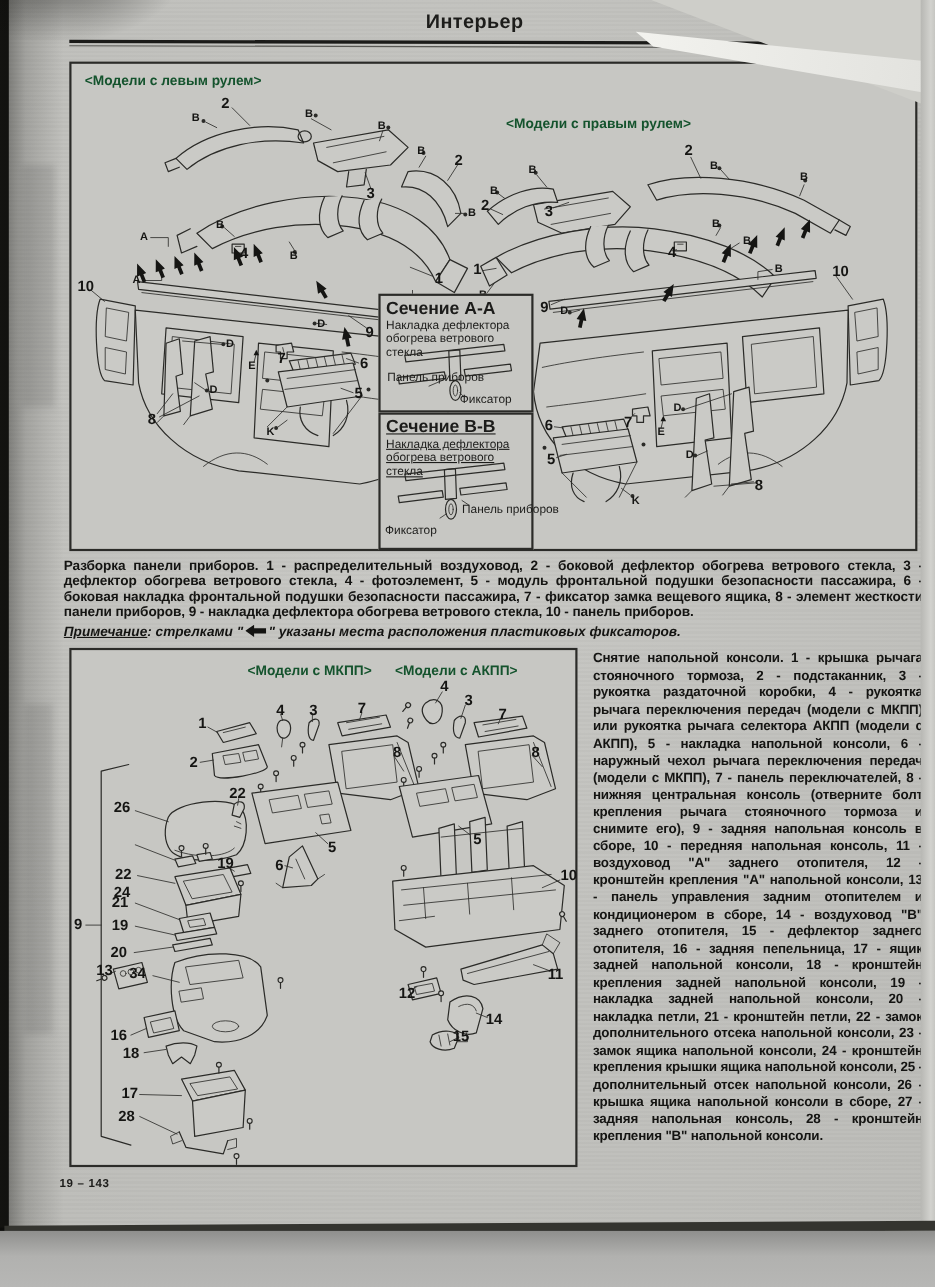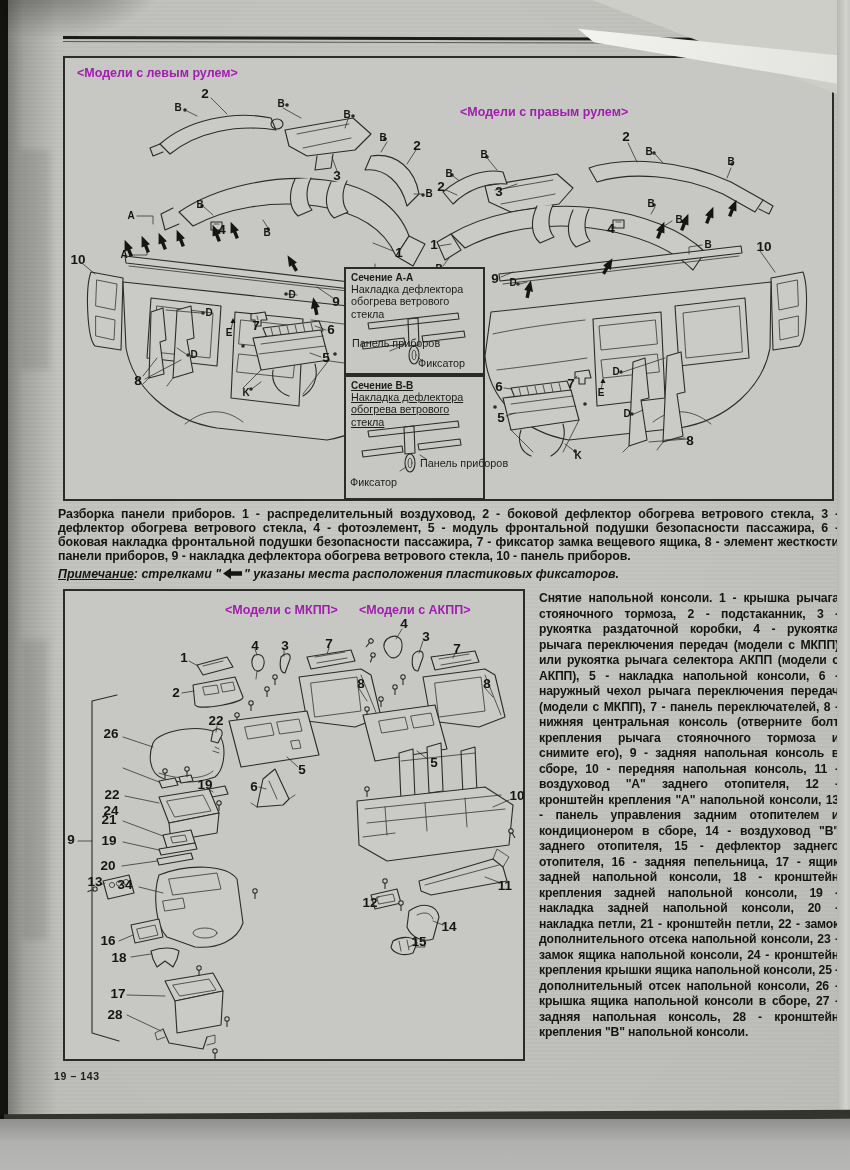--- a/index.html
+++ b/index.html
@@ -25,55 +25,56 @@
       transform:rotate(-.3deg);}
   .below-page{position:absolute;left:0;top:1119px;width:850px;height:51px;
       background:linear-gradient(#8f8f8d,#b1b1af 45%,#b7b7b5);}
   .title{position:absolute;left:55px;top:9px;width:737px;text-align:center;
       font-size:18px;font-weight:bold;letter-spacing:.4px;}
   .rule1{position:absolute;left:55px;top:37px;width:737px;height:3px;background:#1b1b19;transform:rotate(.15deg);}
   .rule2{position:absolute;left:55px;top:42px;width:737px;height:1px;background:#595955;transform:rotate(.15deg);}
   .fig{position:absolute;border:2px solid #2b2b28;background:#c7c7c3;}
   .fig1{left:55px;top:56px;width:767px;height:441px;}
   .fig2{left:55px;top:589px;width:458px;height:468px;}
-  .fig-label{position:absolute;font-weight:bold;font-size:12.5px;white-space:nowrap;color:#a21caf;}
+  .fig-label{position:absolute;font-weight:bold;font-size:12.5px;white-space:nowrap;color:#14532d;}
   .co-layer{position:absolute;inset:0;}
   .co{position:absolute;transform:translate(-50%,-50%);font-weight:bold;font-size:13.5px;
       line-height:1;color:#151513;}
   .co.sm{font-size:10px;}
   svg.art{position:absolute;left:0;top:0;}
   svg.art path,svg.art ellipse,svg.art circle,svg.art line{stroke:#2b2b28;fill:none;
       stroke-width:1.1;stroke-linejoin:round;stroke-linecap:round;}
   svg.art .f{fill:#cacac6;}
   svg.art .thin{stroke-width:.75;}
   svg.art .dk{fill:#151513;stroke:none;}
   svg.art .dot{fill:#2b2b28;stroke:none;}
   .sec{position:absolute;left:279px;width:137px;border:2px solid #2b2b28;background:#c7c7c3;}
   .sec1{top:209px;height:104px;}
   .sec2{top:317px;height:121px;text-decoration:underline;}
-  .sec .t{font-weight:bold;font-size:10px;padding:3px 5px 0 5px;}
+  .sec .t{font-weight:bold;font-size:16px;padding:3px 5px 0 5px;}
   .sec .b{font-size:10.8px;line-height:12.3px;padding:0 5px;}
   .sec .lbl{position:absolute;font-size:10.8px;white-space:nowrap;}
   .cap{position:absolute;left:50px;top:508px;width:781px;font-size:12.4px;font-weight:bold;
       line-height:13.9px;text-align:justify;letter-spacing:-.1px;color:#141412;}
   .note{position:absolute;left:50px;top:567px;width:781px;font-size:12.4px;font-weight:bold;
       font-style:italic;color:#141412;}
   .note .u{text-decoration:underline;}
   .arrow-ic{display:inline-block;vertical-align:-1px;margin:0 2px;}
   .rcol{position:absolute;left:531px;top:591px;width:300px;font-size:12.2px;font-weight:bold;
       line-height:15.5px;text-align:justify;letter-spacing:-.15px;color:#141412;}
   .pageno{position:absolute;left:46px;top:1070px;font-size:10.5px;font-weight:bold;letter-spacing:.6px;}
   .smudge{position:absolute;background:rgba(60,60,55,.12);filter:blur(3px);}
 </style>
 </head>
 <body>
 
 <div class="page">
   <div class="texture"></div>
 
+  <div class="title">Интерьер</div>
   <div class="rule1"></div>
   <div class="rule2"></div>
 
   <div class="fig fig1">
     <svg class="art" width="767" height="441" viewBox="0 0 767 441">
       <defs>
         <g id="arw">
             <path class="dk" d="M0,-9 L4.5,2 L1.7,2 L1.7,9 L-1.7,9 L-1.7,2 L-4.5,2 Z"></path>
           </g>
         <g id="bolt">

